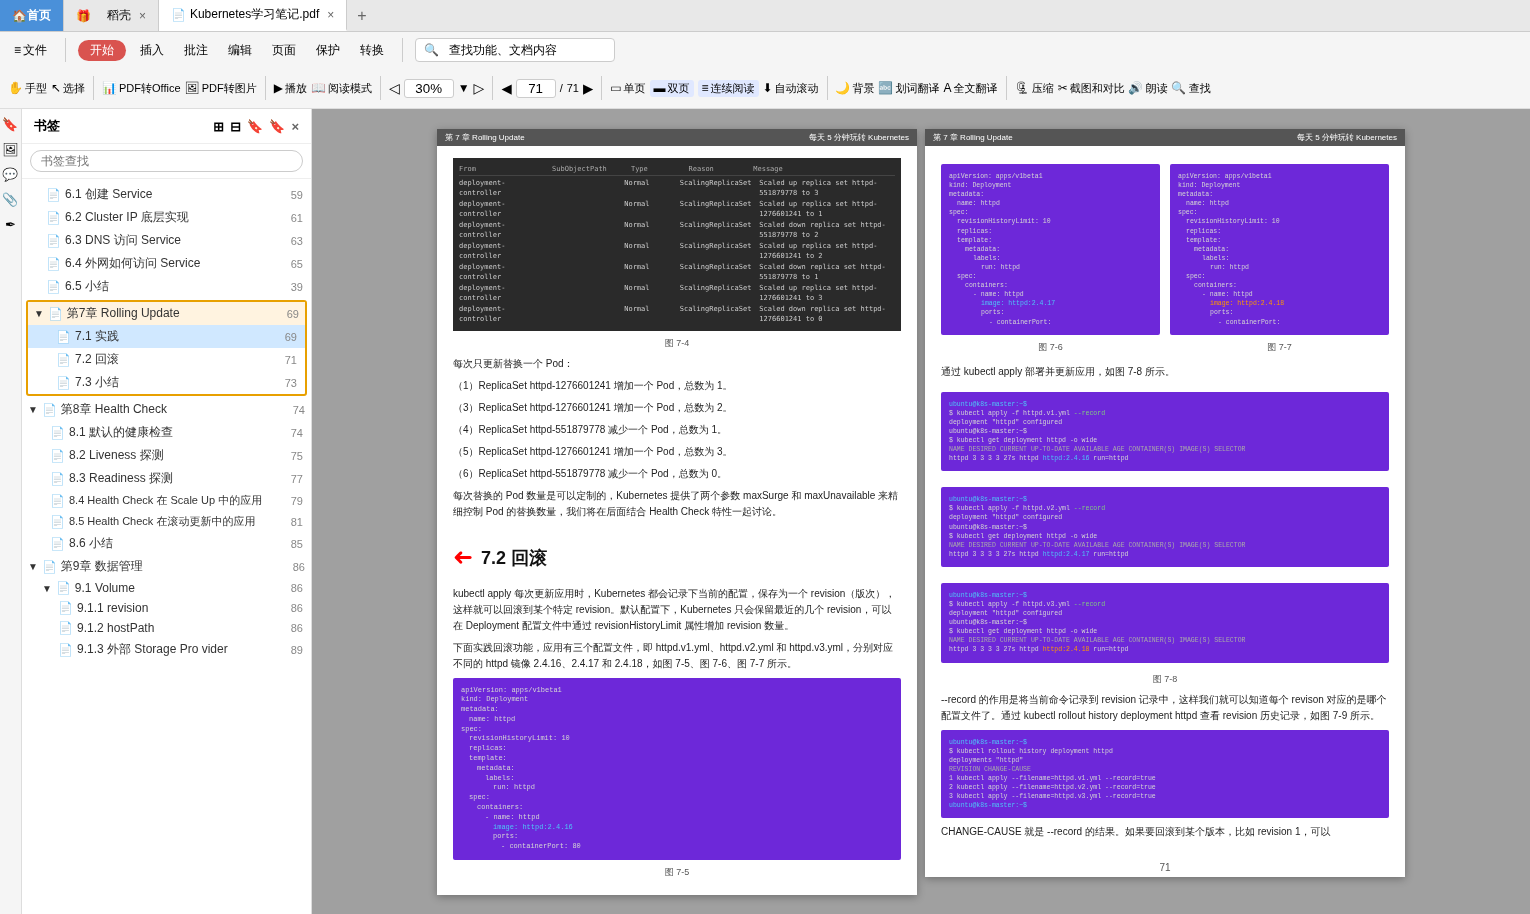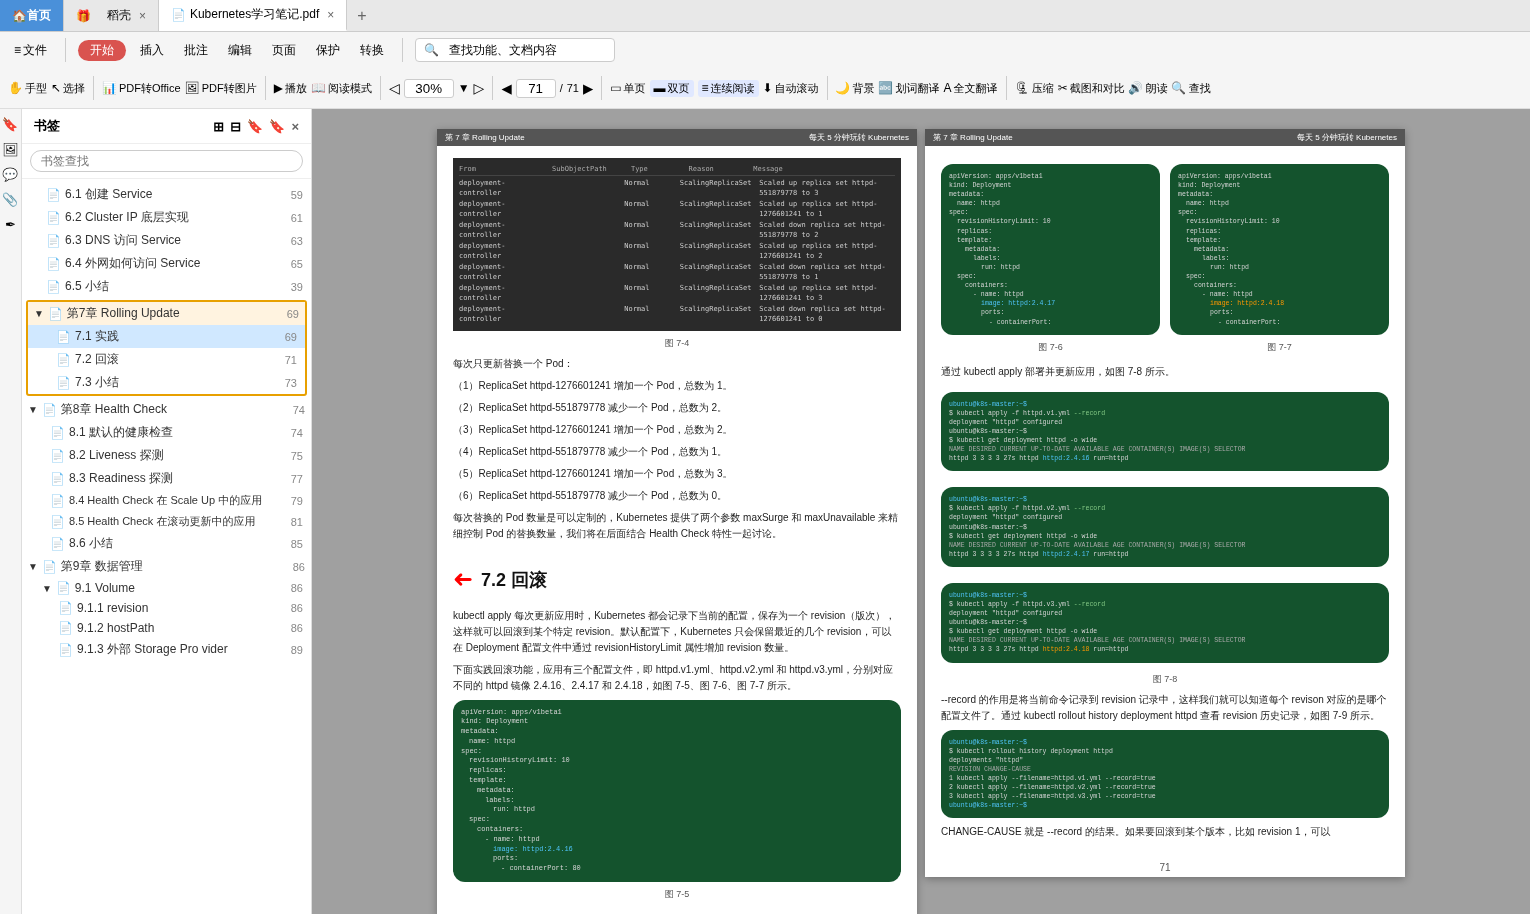--- a/index.html
+++ b/index.html
@@ -190,27 +190,27 @@
       color: #222;
       margin: 6px 0;
     }
     .section-title {
       font-size: 18px;
       font-weight: bold;
       margin: 10px 0;
       color: #111;
     }
     .code-block {
-      background: #14532d;
+      background: #6d28d9;
       color: #d4d4d4;
       font-family: 'Courier New', monospace;
       font-size: 8px;
       padding: 8px;
       margin: 6px 0;
-      border-radius: 12px;
+      border-radius: 2px;
       line-height: 1.4;
     }
     .figure-caption {
       text-align: center;
       font-size: 9px;
       color: #555;
       margin: 4px 0;
     }
   </style>
 </head>
@@ -570,21 +570,20 @@
               <span style="flex:1"></span>
               <span style="flex:0.7">Normal</span>
               <span style="flex:0.8">ScalingReplicaSet</span>
               <span style="flex:2">Scaled down replica set httpd-1276601241 to 0</span>
             </div>
           </div>
           <div class="figure-caption">图 7-4</div>
 
           <p class="content-text">每次只更新替换一个 Pod：</p>
           <p class="content-text">（1）ReplicaSet httpd-1276601241 增加一个 Pod，总数为 1。</p>
-          <p class="content-text">（2）ReplicaSet httpd-551879778 减少一个 Pod，总数为 2。</p>
           <p class="content-text">（3）ReplicaSet httpd-1276601241 增加一个 Pod，总数为 2。</p>
           <p class="content-text">（4）ReplicaSet httpd-551879778 减少一个 Pod，总数为 1。</p>
           <p class="content-text">（5）ReplicaSet httpd-1276601241 增加一个 Pod，总数为 3。</p>
           <p class="content-text">（6）ReplicaSet httpd-551879778 减少一个 Pod，总数为 0。</p>
           <p class="content-text">每次替换的 Pod 数量是可以定制的，Kubernetes 提供了两个参数 maxSurge 和 maxUnavailable 来精细控制 Pod 的替换数量，我们将在后面结合 Health Check 特性一起讨论。</p>
 
           <div style="margin-top:16px;position:relative;">
             <div style="display:flex;align-items:center;gap:8px;">
 
               <span style="color:red;font-size:24px;transform:rotate(180deg);display:inline-block;">➜</span>

